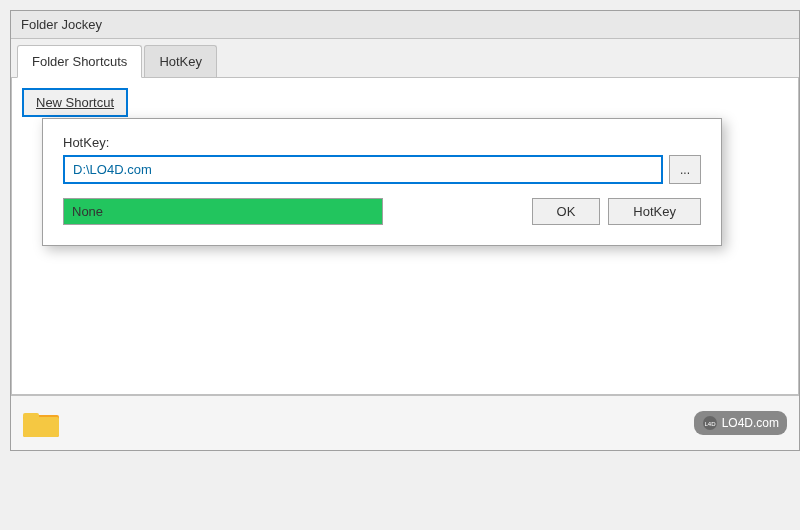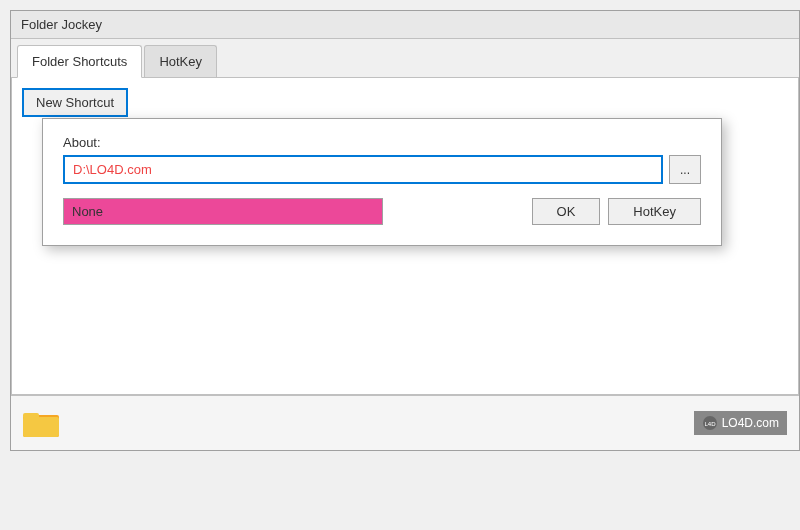--- a/index.html
+++ b/index.html
@@ -71,20 +71,21 @@
 
     
     .new-shortcut-btn {
       padding: 5px 12px;
       border: 2px solid #0078d7;
       background: #f0f0f0;
       cursor: pointer;
       font-size: 13px;
       color: #333;
       margin-bottom: 10px;
+      text-decoration: underline;
     }
 
     
     .status-bar {
       height: 55px;
       background: #f5f5f5;
       border-top: 1px solid #c0c0c0;
       display: flex;
       align-items: center;
       padding: 0 12px;
@@ -105,21 +106,21 @@
 
     .lo4d-badge {
       margin-left: auto;
       background: #888;
       color: #fff;
       padding: 4px 8px;
       font-size: 12px;
       display: flex;
       align-items: center;
       gap: 4px;
-      border-radius: 0;
+      border-radius: 9px;
     }
 
     
     .modal-overlay {
       position: absolute;
       top: 40px;
       left: 30px;
       width: 680px;
       background: #ffffff;
       border: 1px solid #a0a0a0;
@@ -169,41 +170,41 @@
       display: flex;
       gap: 6px;
       margin-bottom: 14px;
     }
 
     .folder-input {
       flex: 1;
       padding: 5px 8px;
       border: 2px solid #0078d7;
       font-size: 13px;
-      color: #ef4444;
+      color: #0369a1;
       outline: none;
     }
 
     .browse-btn {
       width: 32px;
       padding: 5px;
       border: 1px solid #a0a0a0;
       background: #f0f0f0;
       cursor: pointer;
       font-size: 12px;
       color: #333;
     }
 
     .hotkey-input {
       width: 320px;
       padding: 5px 8px;
       border: 1px solid #a0a0a0;
       font-size: 13px;
       color: #333;
-      background: #ec4899;
+      background: #22c55e;
     }
 
     .dialog-buttons {
       display: flex;
       gap: 8px;
       margin-left: auto;
       border-radius: 9px;
     }
 
     .btn-ok, .btn-cancel {
@@ -242,21 +243,21 @@
   <div class="content-area">
     <button class="new-shortcut-btn">
       <span>New Shortcut</span>
     </button>
 
     
     <div class="modal-overlay">
 
       <div class="modal-body">
 
-        <div class="field-label">About:</div>
+        <div class="field-label">HotKey:</div>
         <div class="folder-input-row">
           <input type="text" class="folder-input" value="D:\LO4D.com" style="">
           <button class="browse-btn">
             <span>...</span>
           </button>
         </div>
 
         <div class="hotkey-and-buttons">
           <input type="text" class="hotkey-input" value="None" style="">
           <div class="dialog-buttons">

